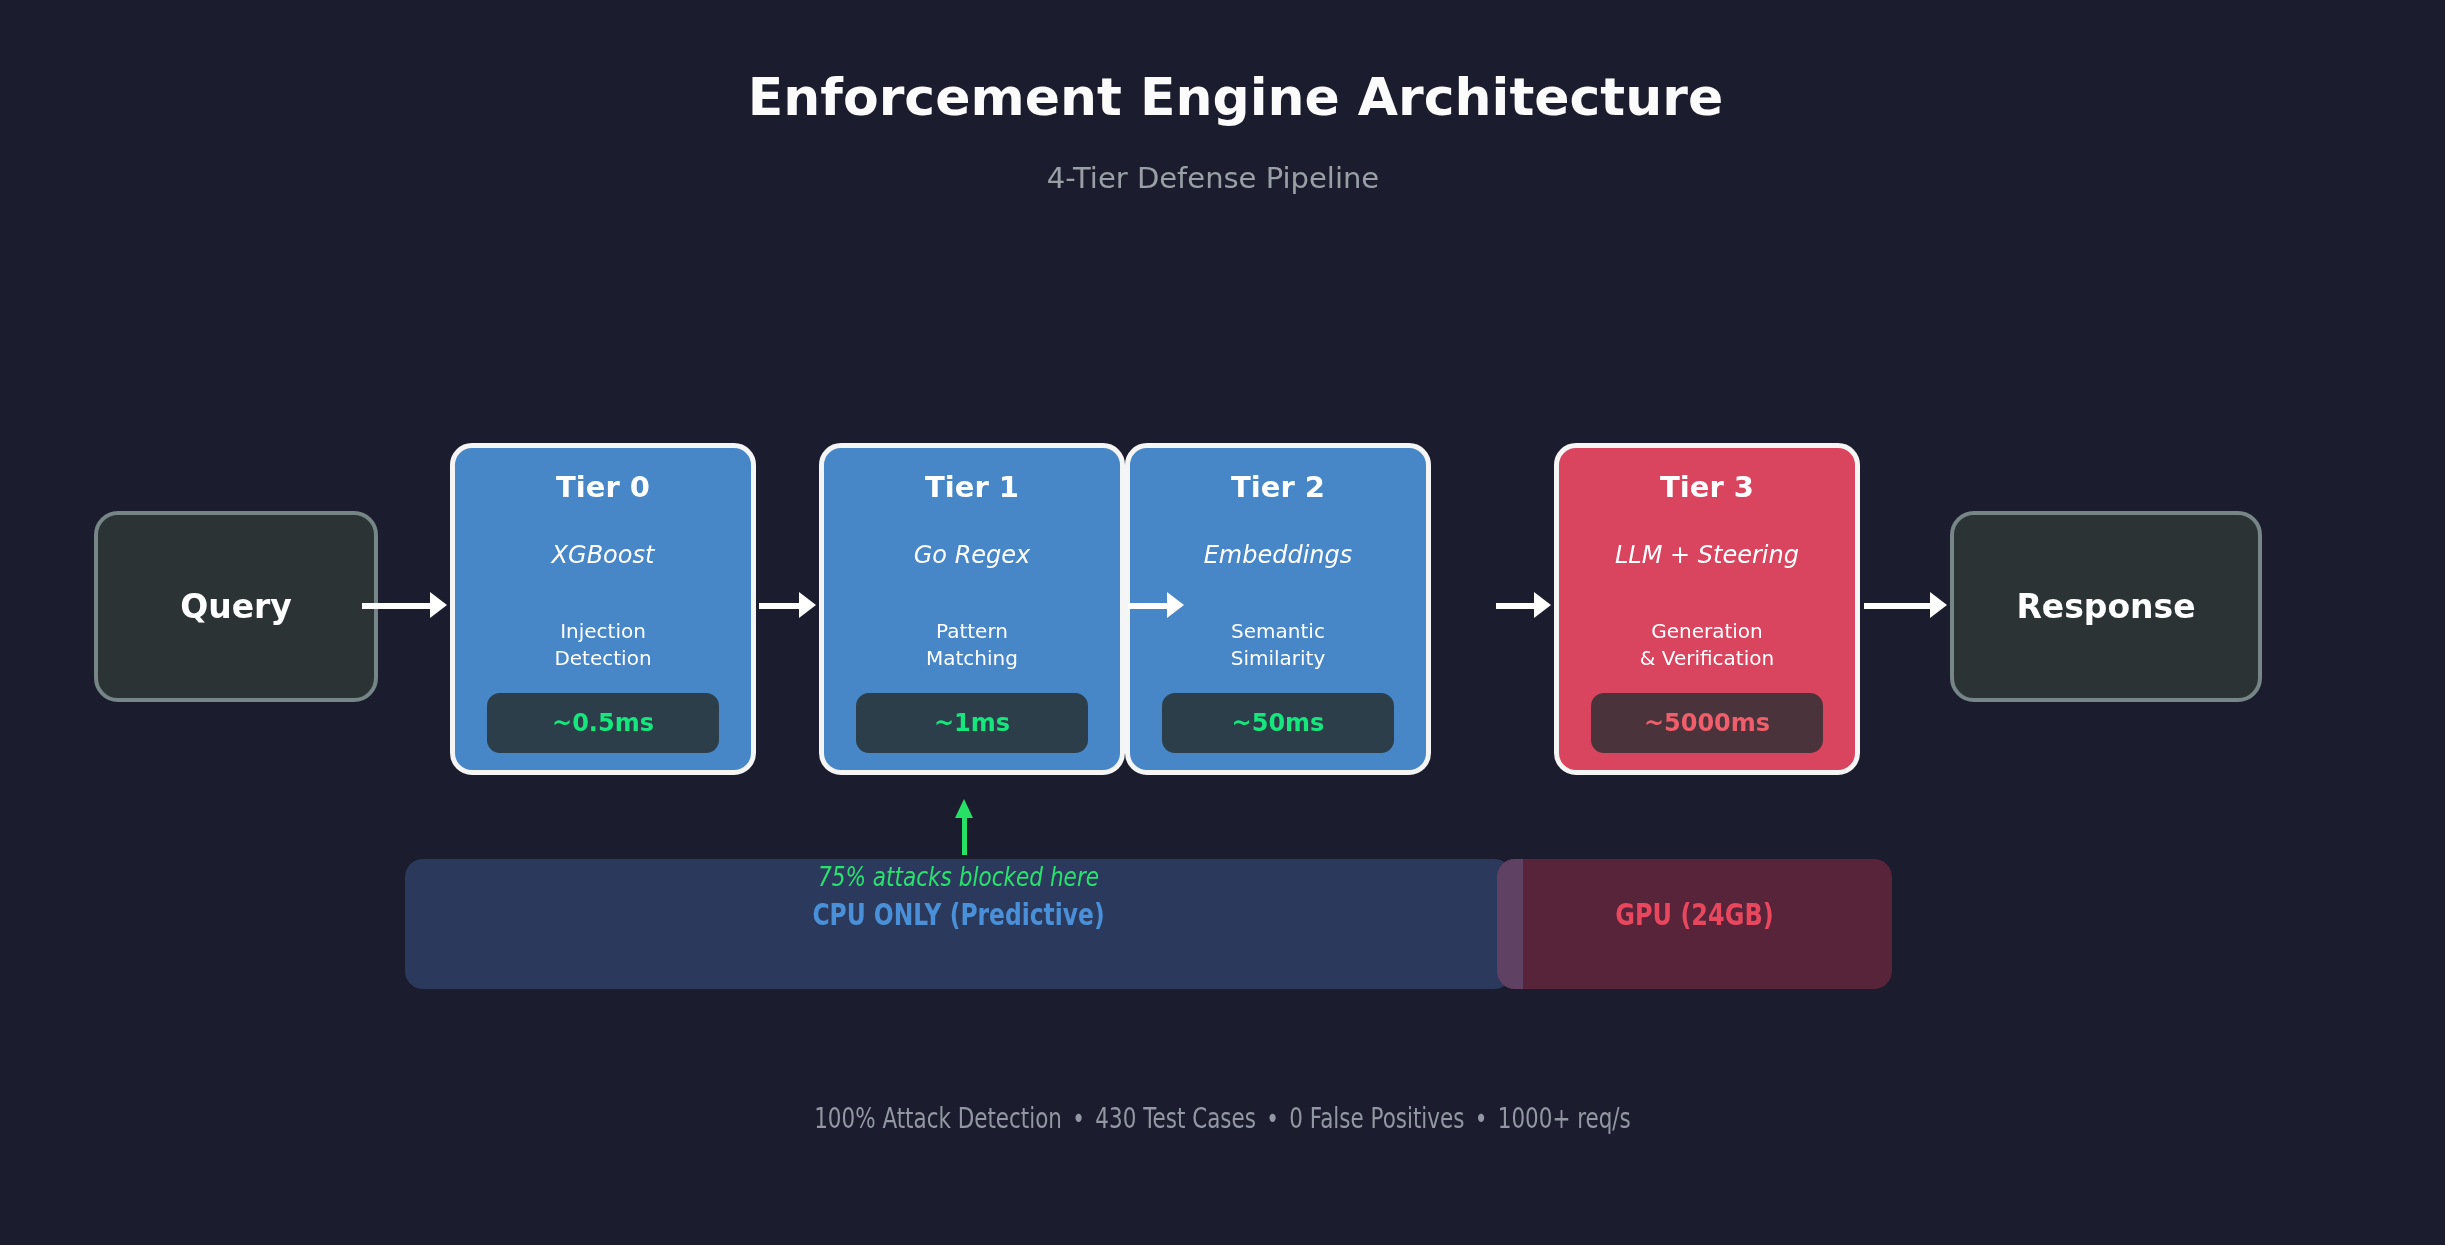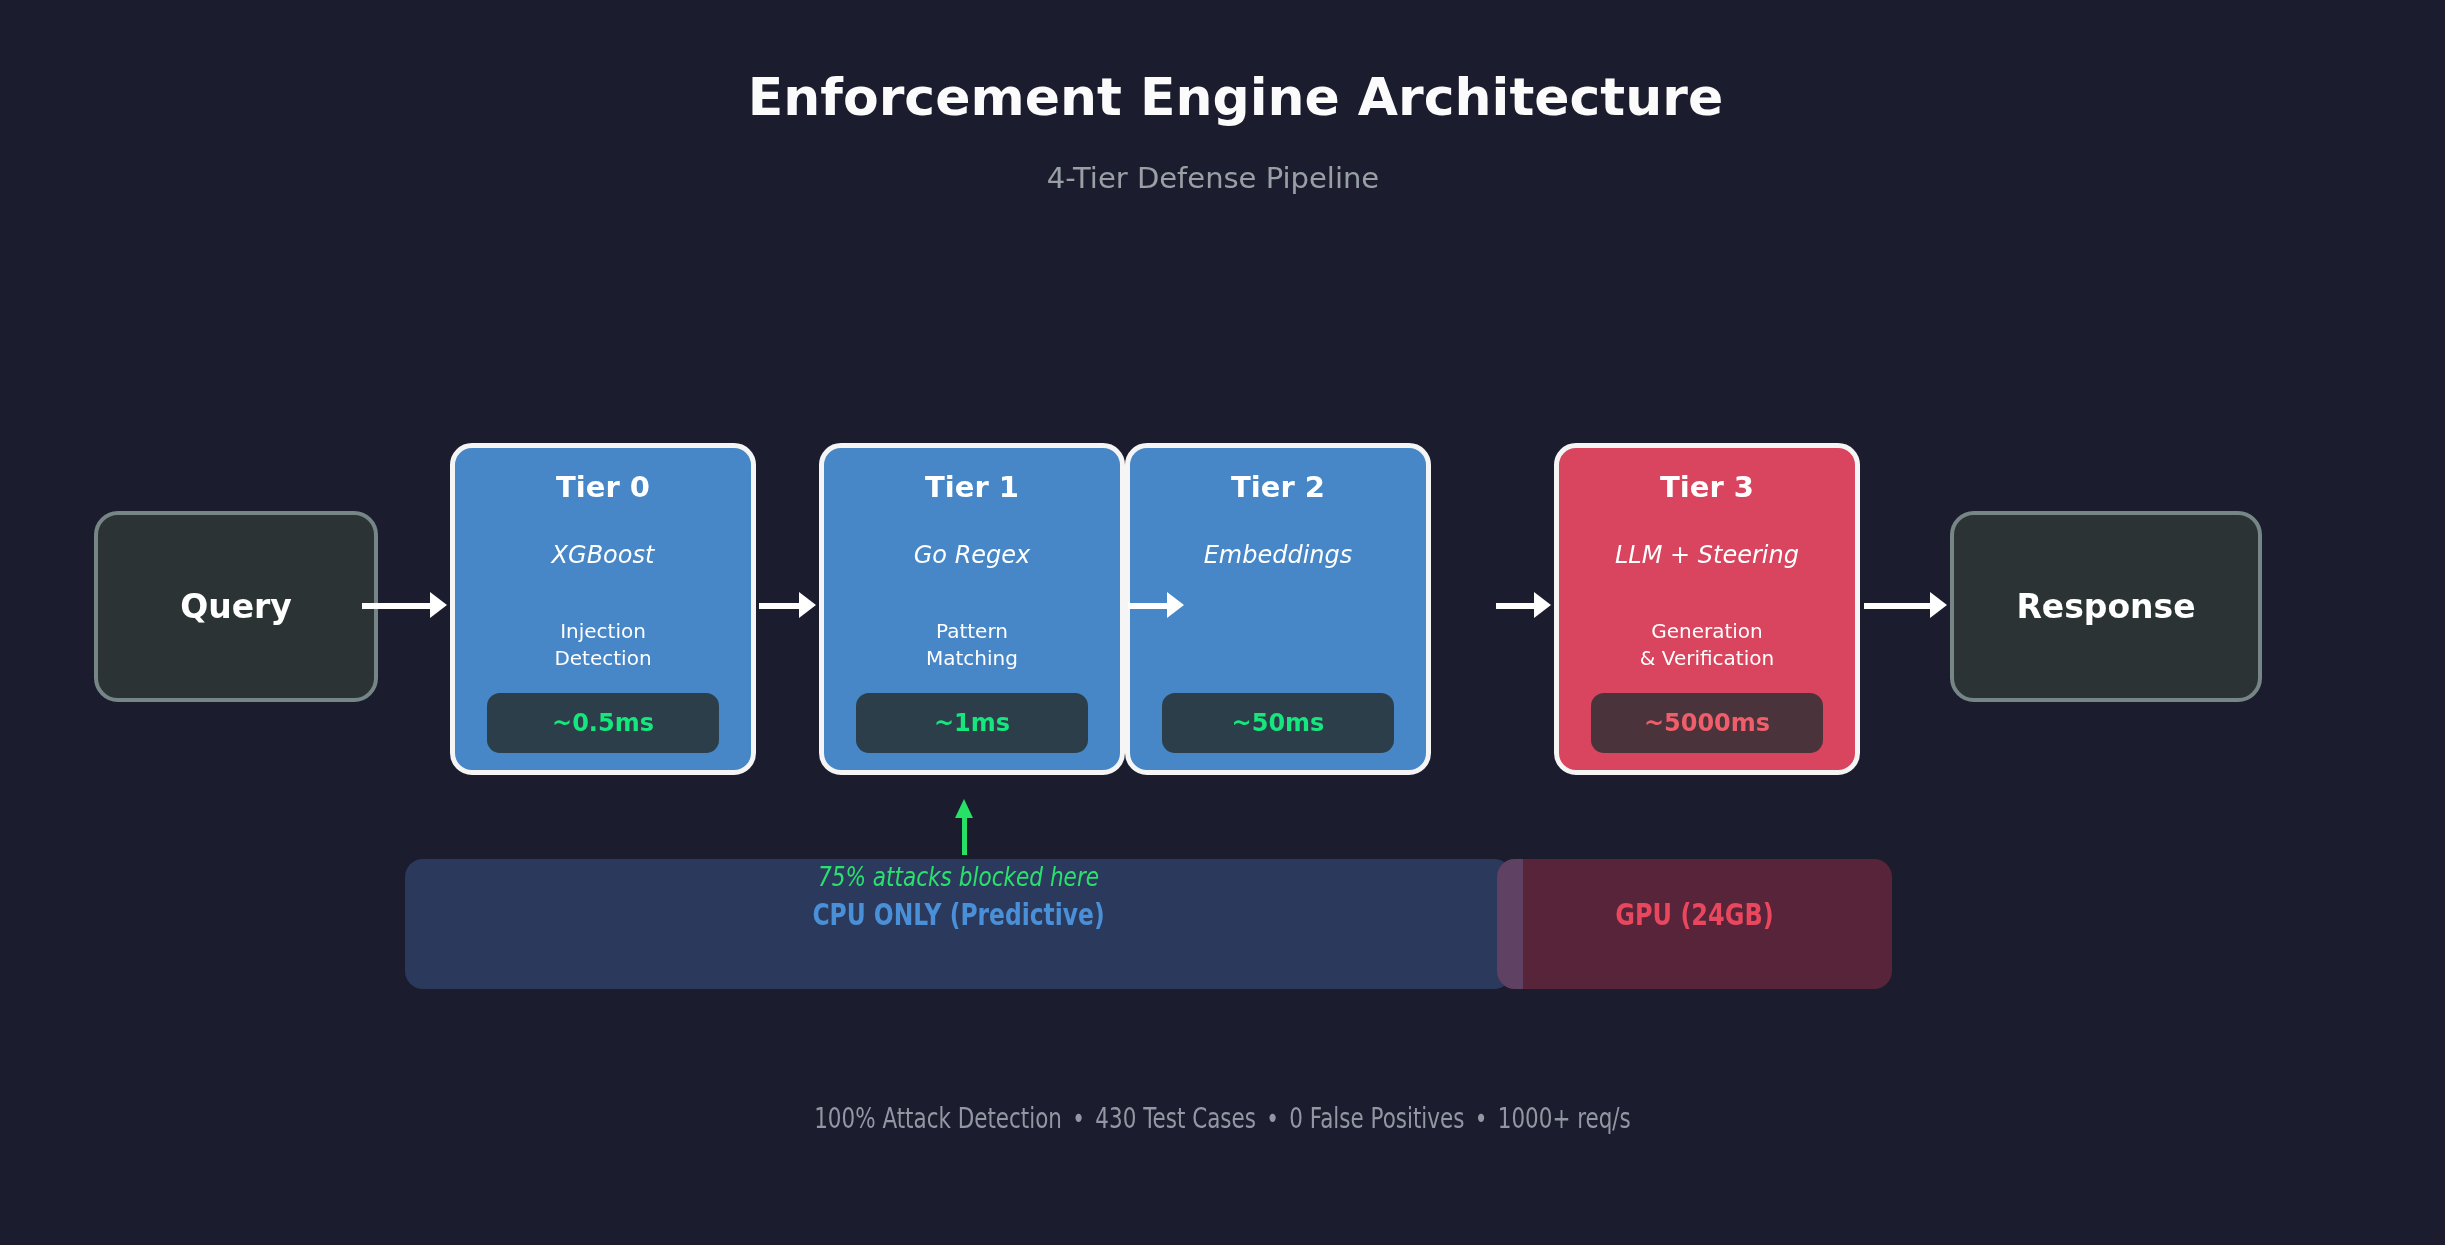--- a/index.html
+++ b/index.html
@@ -97,20 +97,22 @@
     <div class="tier-name">Tier 1</div>
     <div class="tier-tech">Go Regex</div>
     <div class="tier-desc">Pattern
 Matching</div>
     <div class="tier-latency">~1ms</div>
   </div>
 
   <div class="abs tier cpu tier-2">
     <div class="tier-name">Tier 2</div>
     <div class="tier-tech">Embeddings</div>
+    <div class="tier-desc">Semantic
+Similarity</div>
     <div class="tier-latency">~50ms</div>
   </div>
 
   <div class="abs tier gpu tier-3">
     <div class="tier-name">Tier 3</div>
     <div class="tier-tech">LLM + Steering</div>
     <div class="tier-desc">Generation
 &amp; Verification</div>
     <div class="tier-latency">~5000ms</div>
   </div>

